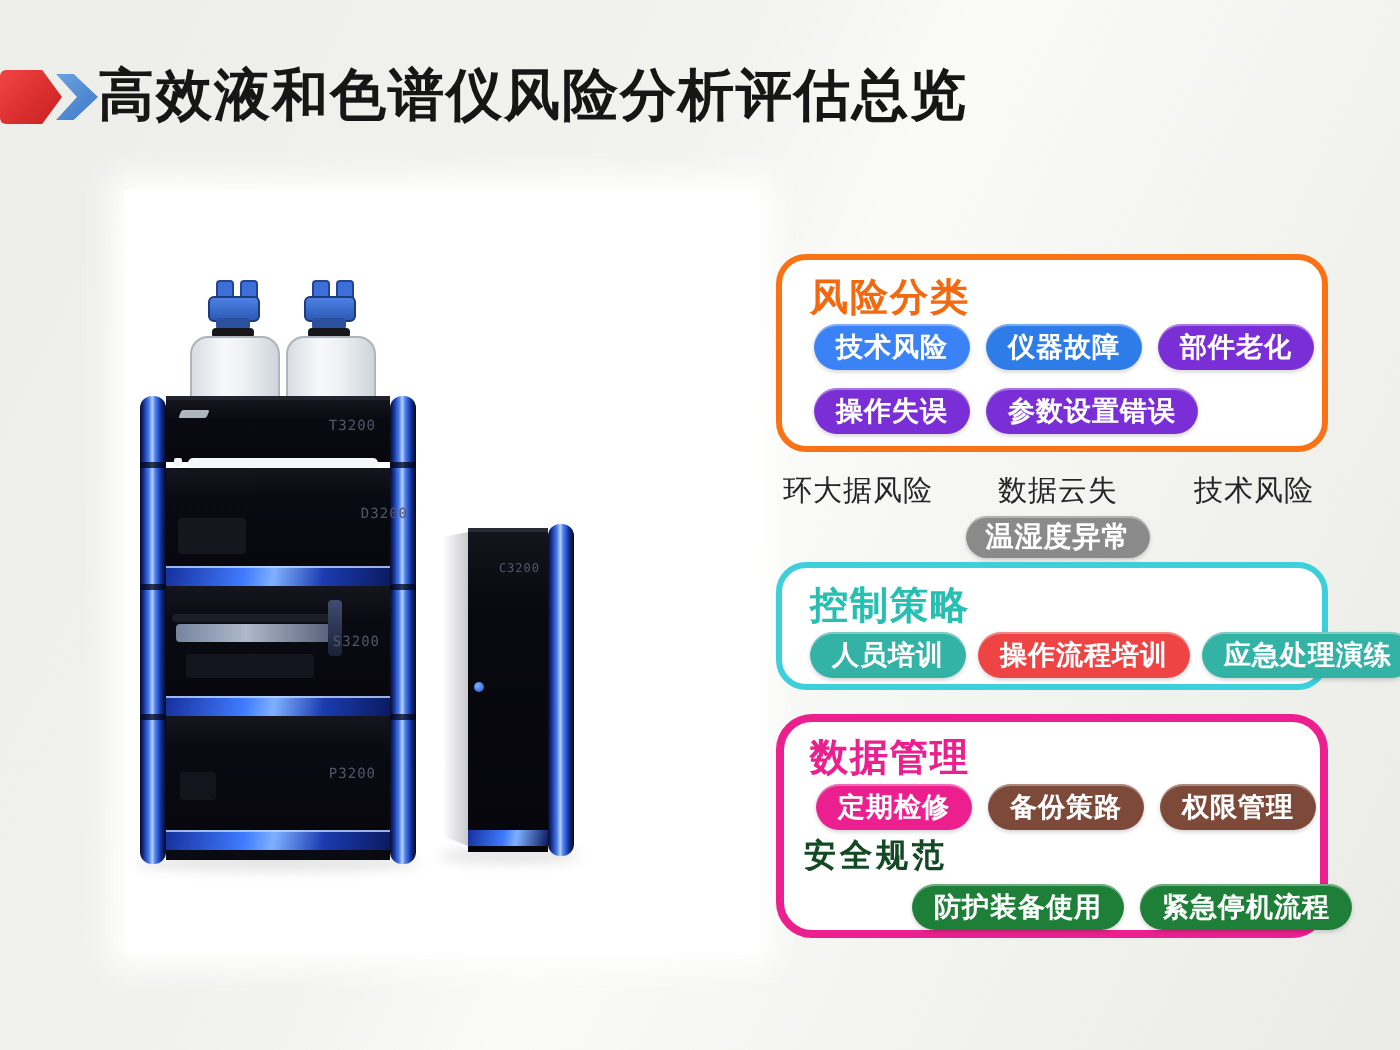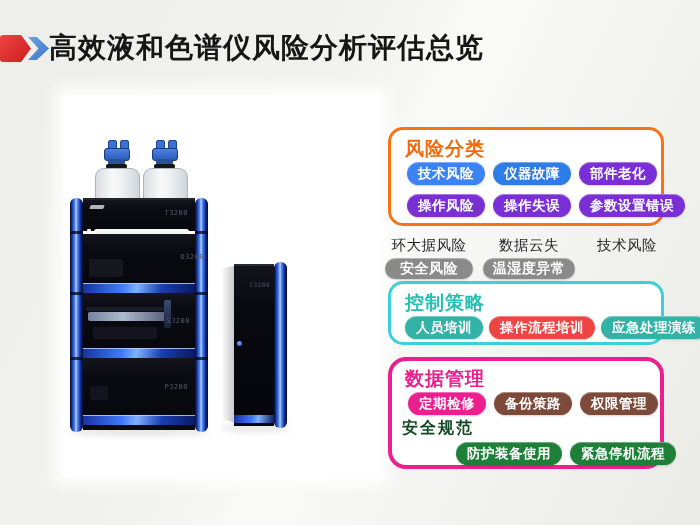--- a/index.html
+++ b/index.html
@@ -121,29 +121,27 @@
   </div>
 
   <div class="abs panel-box" style="top:127px;height:99px;border:3px solid #f97316;">
     <div class="abs box-heading" style="left:14px;top:6px;color:#f2690f;">风险分类</div>
     <div class="abs pill-row" style="left:16px;top:32px;">
       <span class="pill" style="background: #3b82f6;">技术风险</span>
       <span class="pill" style="background: rgb(46, 124, 232);">仪器故障</span>
       <span class="pill" style="background: rgb(122, 47, 214);">部件老化</span>
     </div>
     <div class="abs pill-row" style="left:16px;top:64px;">
-      <span class="pill" style="background: rgb(122, 47, 214);">操作风险</span>
       <span class="pill" style="background: rgb(122, 47, 214);">操作失误</span>
       <span class="pill" style="background: rgb(122, 47, 214);">参数设置错误</span>
     </div>
   </div>
 
   <div class="abs gray-col" style="left:385px;top:236px;width:88px;">
     <span class="gray-caption">环大据风险</span>
-    <span class="pill gray-pill" style="background: rgb(138, 138, 138);">安全风险</span>
   </div>
   <div class="abs gray-col" style="left:483px;top:236px;width:92px;">
     <span class="gray-caption">数据云失</span>
     <span class="pill gray-pill" style="background: rgb(138, 138, 138);">温湿度异常</span>
   </div>
   <div class="abs gray-col" style="left:586px;top:236px;width:82px;">
     <span class="gray-caption">技术风险</span>
   </div>
 
   <div class="abs panel-box" style="top:281px;height:64px;border:3px solid #3ed0da;">

